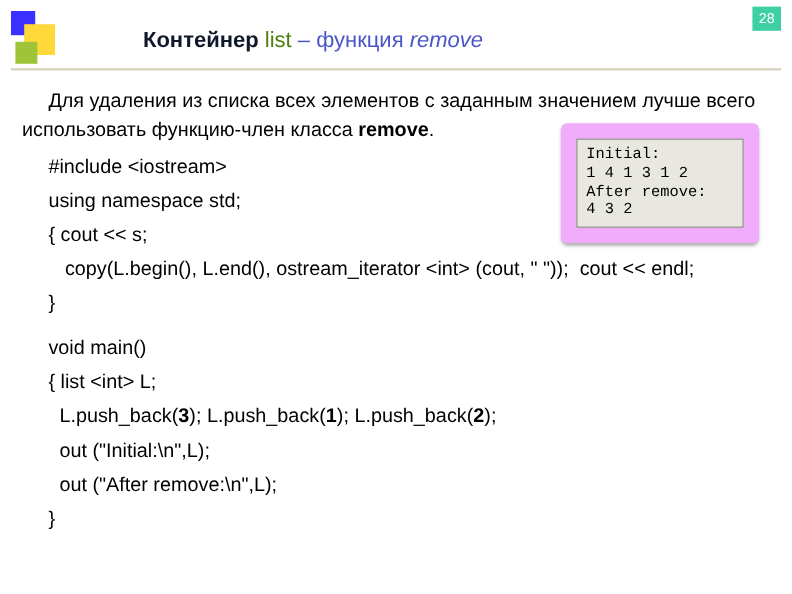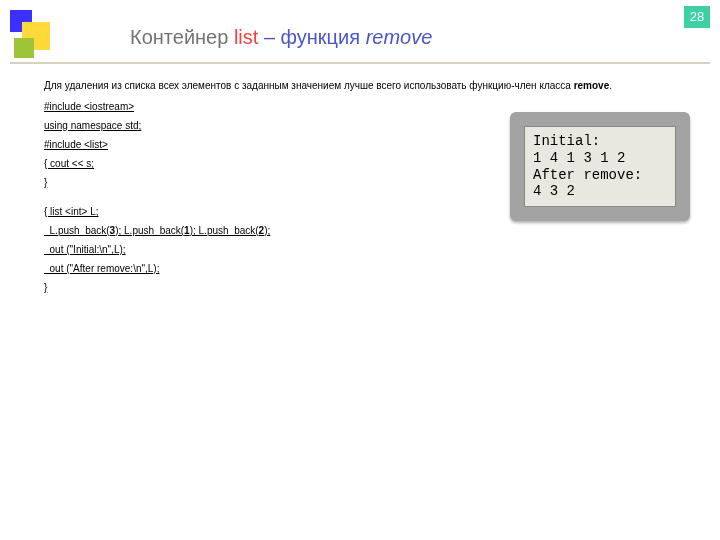--- a/index.html
+++ b/index.html
@@ -44,61 +44,60 @@
   .logo .sq.b { background: #ffd83a; top: 12px; left: 12px; width: 28px; height: 28px; }
   .logo .sq.c { background: #9ec53a; top: 28px; left: 4px; width: 20px; height: 20px; }
 
   .title {
     position: absolute;
     top: 26px;
     left: 130px;
     font-size: 20px;
     font-family: Verdana, Arial, sans-serif;
   }
-  .title .t1 { color: #737373; }
-  .title .t2 { color: #ef4444; }
+  .title .t1 { color: #0f172a; font-weight: bold; }
+  .title .t2 { color: #4d7c0f; }
   .title .t3 { color: #4a55c8; margin-top: 27px; }
   .title .t4 { color: #4a55c8; font-style: italic; }
 
   .hr {
     position: absolute;
     top: 62px;
     left: 10px;
     right: 10px;
     height: 2px;
     background: #d7d2bd;
   }
 
   .body {
     position: absolute;
     top: 78px;
     left: 20px;
     right: 20px;
-    font-size: 10px;
+    font-size: 18px;
     color: #000;
     line-height: 1.5;
   }
   .body .intro {
     text-indent: 24px;
     margin-bottom: 6px;
   }
   .body .code p {
     margin: 0 0 4px 0;
     padding-left: 24px;
     white-space: pre;
-    text-decoration: underline;
   }
   .body .gap { height: 10px; }
 
   .output {
     position: absolute;
     top: 112px;
     right: 30px;
     width: 180px;
-    background: #a3a3a3;
+    background: #f0abfc;
     border-radius: 6px;
     padding: 14px;
     box-sizing: border-box;
     box-shadow: 0 2px 3px rgba(0,0,0,0.3);
   }
   .output .screen {
     background: #e8e8e0;
     border: 1px solid #888;
     padding: 6px 8px;
     font-family: "Courier New", monospace;
@@ -127,24 +126,25 @@
 
   <div class="hr"></div>
 
   <div class="body">
     <div class="intro">
       Для удаления из списка всех элементов с заданным значением лучше всего использовать функцию-член класса <b>remove</b>.
     </div>
     <div class="code">
       <p>#include &lt;iostream&gt;</p>
       <p>using namespace std;</p>
-      <p>#include &lt;list&gt;</p>
       <p>{ cout &lt;&lt; s;</p>
+      <p>   copy(L.begin(), L.end(), ostream_iterator &lt;int&gt; (cout, " "));  cout &lt;&lt; endl;</p>
       <p>}</p>
       <div class="gap"></div>
+      <p>void main()</p>
       <p>{ list &lt;int&gt; L;</p>
       <p>  L.push_back(<b>3</b>); L.push_back(<b>1</b>); L.push_back(<b>2</b>);</p>
       <p>  out ("Initial:\n",L);</p>
       <p>  out ("After remove:\n",L);</p>
       <p>}</p>
     </div>
   </div>
 
   <div class="output">
     <div class="screen"><span>Initial:</span>

